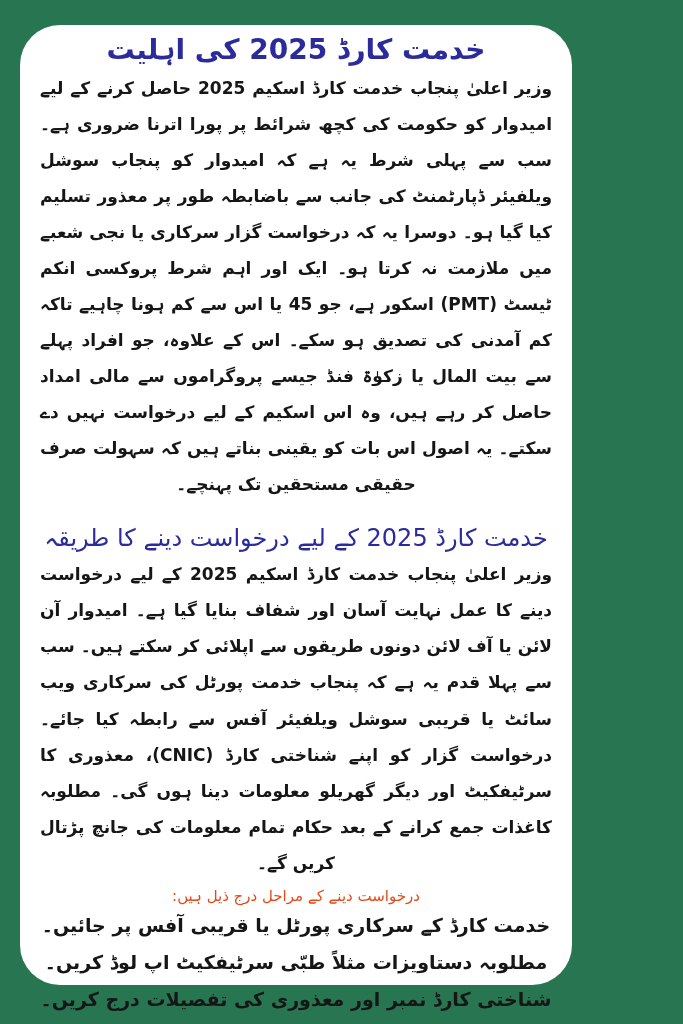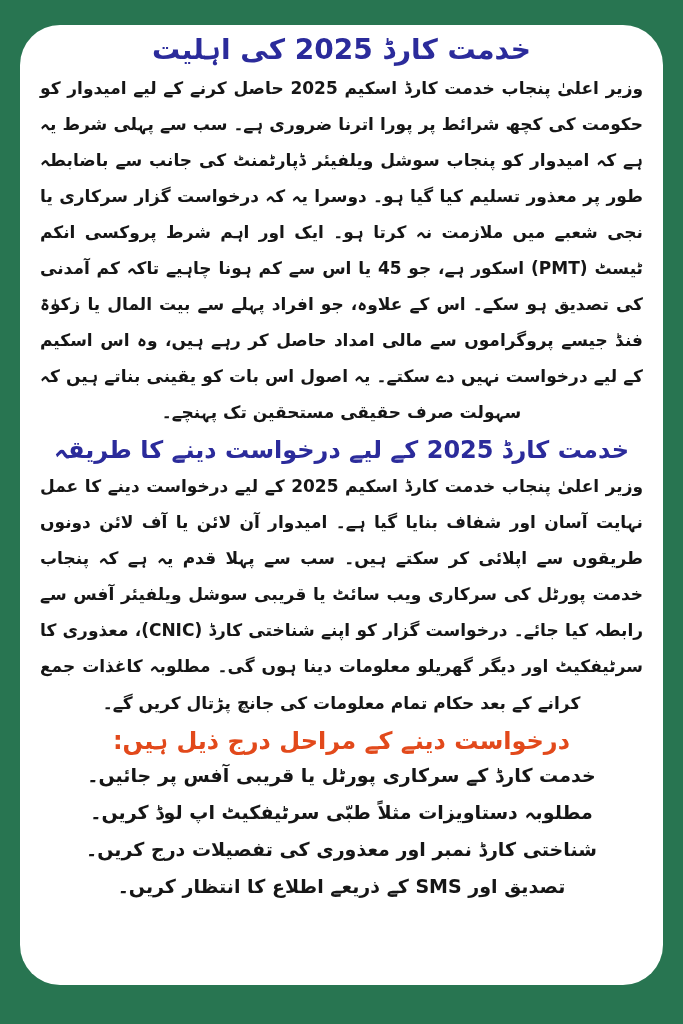--- a/index.html
+++ b/index.html
@@ -4,47 +4,47 @@
 <style>
   html,body{margin:0;padding:0;}
   body{
     width:683px;height:1024px;
     background:var(--border-green,#287551);
     font-family:"DejaVu Sans",sans-serif;
     position:relative;overflow:hidden;
   }
   .card{
     position:absolute;left:20px;top:25px;
-    width:643px;height:960px;
+    width:552px;height:960px;
     background:#ffffff;border-radius:40px;
     box-sizing:border-box;
     padding:6px 20px 10px 20px;
     display:flex;flex-direction:column;
   }
   .content{direction:rtl;text-align:center;color:#161616;}
   .doc-title{
     margin:2px 0 4px 0;
     font-size:28px;font-weight:700;
     color:var(--heading-navy,#2b2b9b);
   }
   .body-para{
     margin:2px 0 2px 0;
     font-size:17px;font-weight:700;
     line-height:2.12;
     text-align:justify;text-align-last:center;
     color:#161616;
   }
   .section-heading{
-    margin:6px 0 4px 0;
-    font-size:24px;font-weight:700;
+    margin:22px 0 4px 0;
+    font-size:24px;font-weight:400;
     color:var(--heading-navy,#2b2b9b);
   }
   .steps-heading{
     margin:6px 0 2px 0;
-    font-size:24px;font-weight:700;
+    font-size:15px;font-weight:400;
     color:var(--heading-red,#e2491b);
   }
   .steps{margin:0;padding:0;list-style:none;}
   .steps li{
     font-size:19px;font-weight:700;
     line-height:1.95;color:#161616;text-align:center;
   }
 </style>
 </head>
 <body>

